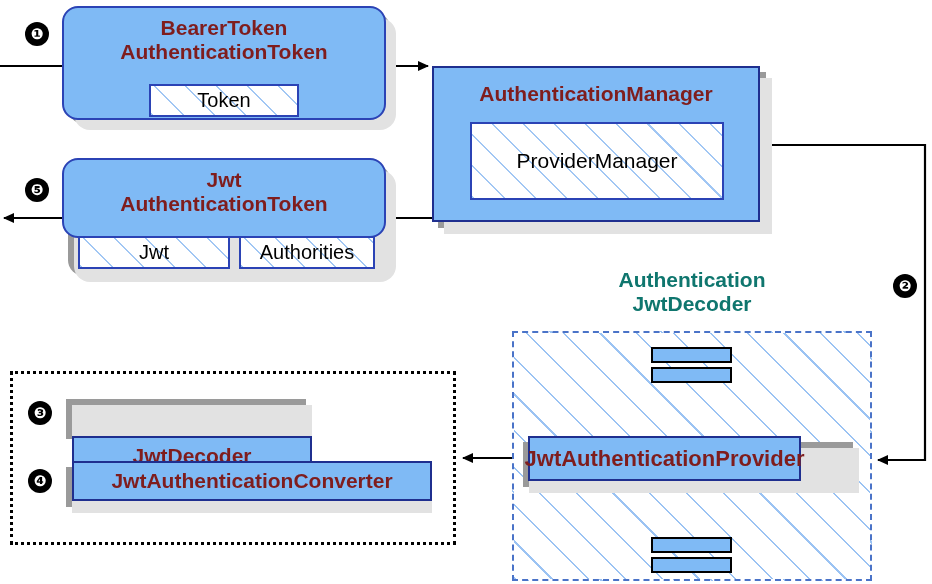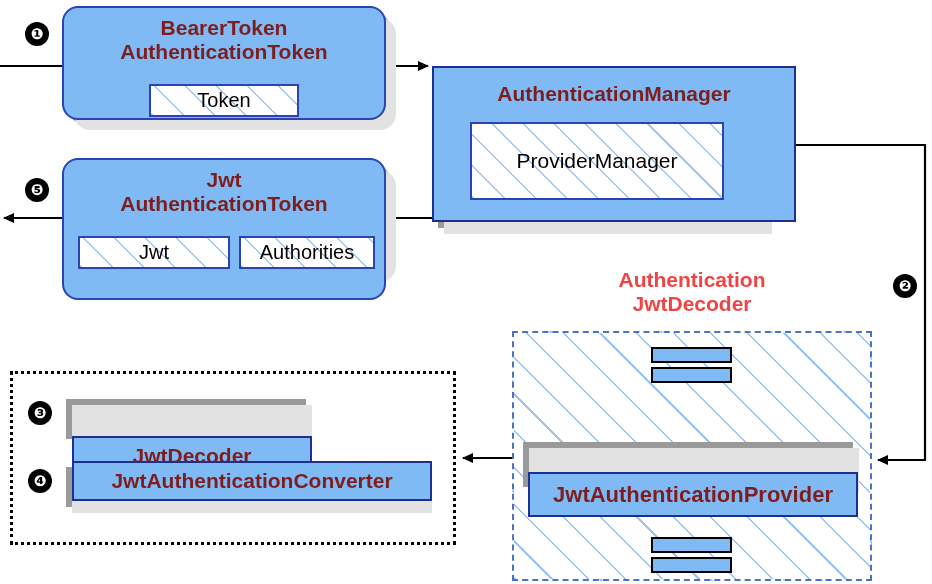--- a/index.html
+++ b/index.html
@@ -116,21 +116,21 @@
     line-height: 24px;
     text-align: center;
     font-family: "DejaVu Sans", sans-serif;
   }
 
   
   .area-label {
     position: absolute;
     text-align: center;
     font-weight: bold;
-    color: #ef4444;
+    color: #0f766e;
     line-height: 1.15;
   }
 
   svg.overlay {
     position: absolute;
     left: 0;
     top: 0;
     width: 932px;
     height: 584px;
     pointer-events: none;
@@ -179,37 +179,37 @@
       <span>AuthenticationToken</span>
     </div>
     <div class="hatch" style="left:85px; top:76px; width:150px; height:33px; font-size:20px;">
       <span>Token</span>
     </div>
   </div>
   <div class="step" style="left:25px; top:22px;">❶</div>
 
   <div class="shadow-dark rounded" style="left:68px; top:164px; width:322px; height:112px;"></div>
   <div class="shadow-light rounded" style="left:74px; top:170px; width:322px; height:112px;"></div>
-  <div class="bluebox rounded" style="left:62px; top:158px; width:324px; height:142px; padding-top:8px;">
+  <div class="bluebox rounded" style="left:62px; top:158px; width:324px; height:80px; padding-top:8px;">
     <div class="title" style="font-size:21px;">
       <span>Jwt</span><br>
       <span>AuthenticationToken</span>
     </div>
     <div class="hatch" style="left:14px; top:76px; width:152px; height:33px; font-size:20px;">
       <span>Jwt</span>
     </div>
     <div class="hatch" style="left:175px; top:76px; width:136px; height:33px; font-size:20px;">
       <span>Authorities</span>
     </div>
   </div>
   <div class="step" style="left:25px; top:178px;">❺</div>
 
   <div class="shadow-dark" style="left:438px; top:72px; width:328px; height:156px;"></div>
   <div class="shadow-light" style="left:444px; top:78px; width:328px; height:156px;"></div>
-  <div class="bluebox" style="left:432px; top:66px; width:364px; height:156px; padding-top:14px;">
+  <div class="bluebox" style="left:432px; top:66px; width:328px; height:156px; padding-top:14px;">
     <div class="title" style="font-size:21px;">AuthenticationManager</div>
     <div class="hatch" style="left:36px; top:54px; width:254px; height:78px; font-size:21px;">
       <span>ProviderManager</span>
     </div>
   </div>
 
   <div class="area-label" style="left:512px; top:268px; width:360px; font-size:21px;">
     <span>Authentication</span><br>
     <span>JwtDecoder</span>
   </div>
@@ -217,21 +217,21 @@
   <div class="providers-area" style="left:512px; top:331px; width:360px; height:250px;"></div>
 
   <div class="bar" style="left:651px; top:347px; width:81px; height:16px;"></div>
   <div class="bar" style="left:651px; top:367px; width:81px; height:16px;"></div>
 
   <div class="bar" style="left:651px; top:537px; width:81px; height:16px;"></div>
   <div class="bar" style="left:651px; top:557px; width:81px; height:16px;"></div>
 
   <div class="shadow-dark" style="left:523px; top:442px; width:330px; height:45px;"></div>
   <div class="shadow-light" style="left:529px; top:448px; width:330px; height:45px;"></div>
-  <div class="bluebox" style="left:528px; top:436px; width:330px; height:45px; justify-content:center;margin-top:36px;">
+  <div class="bluebox" style="left:528px; top:436px; width:273px; height:45px; justify-content:center;">
     <div class="title" style="font-size:22px; line-height:41px;">JwtAuthenticationProvider</div>
   </div>
 
   <div class="dotted-area" style="left:10px; top:371px; width:446px; height:174px;"></div>
 
   <div class="shadow-dark" style="left:66px; top:399px; width:240px; height:40px;"></div>
   <div class="shadow-light" style="left:72px; top:405px; width:240px; height:40px;"></div>
   <div class="bluebox" style="left:72px; top:393px; width:240px; height:40px; justify-content:center;margin-top:43px;">
     <div class="title" style="font-size:21px; line-height:36px;">JwtDecoder</div>
   </div>

